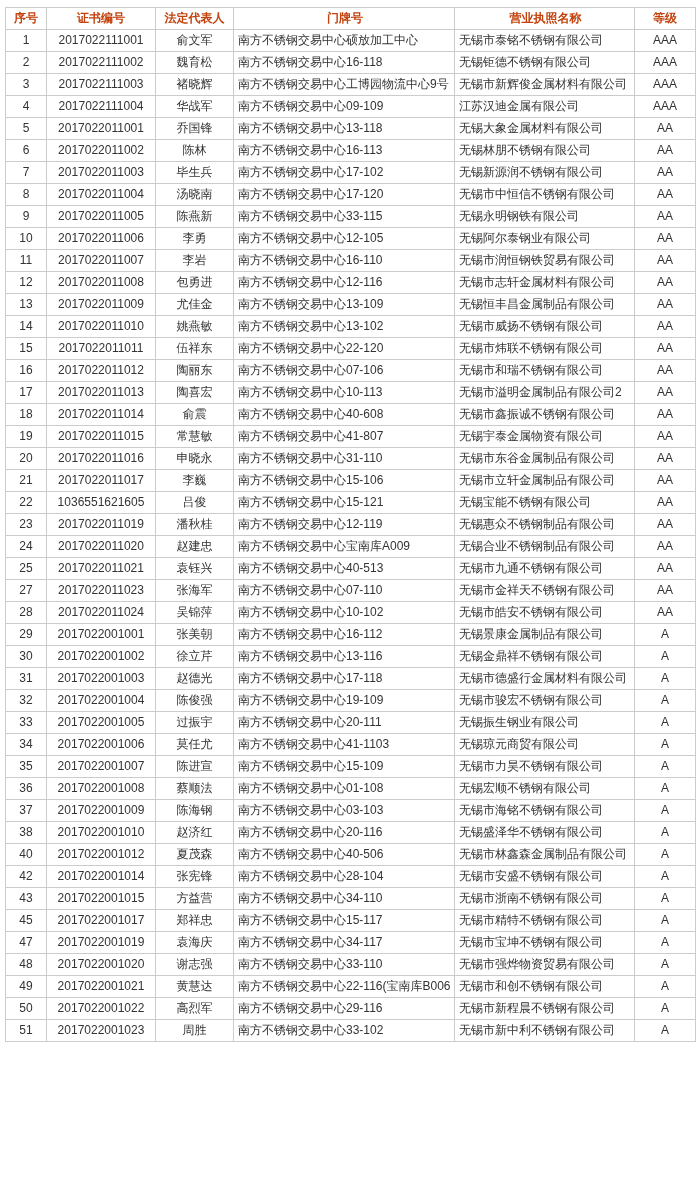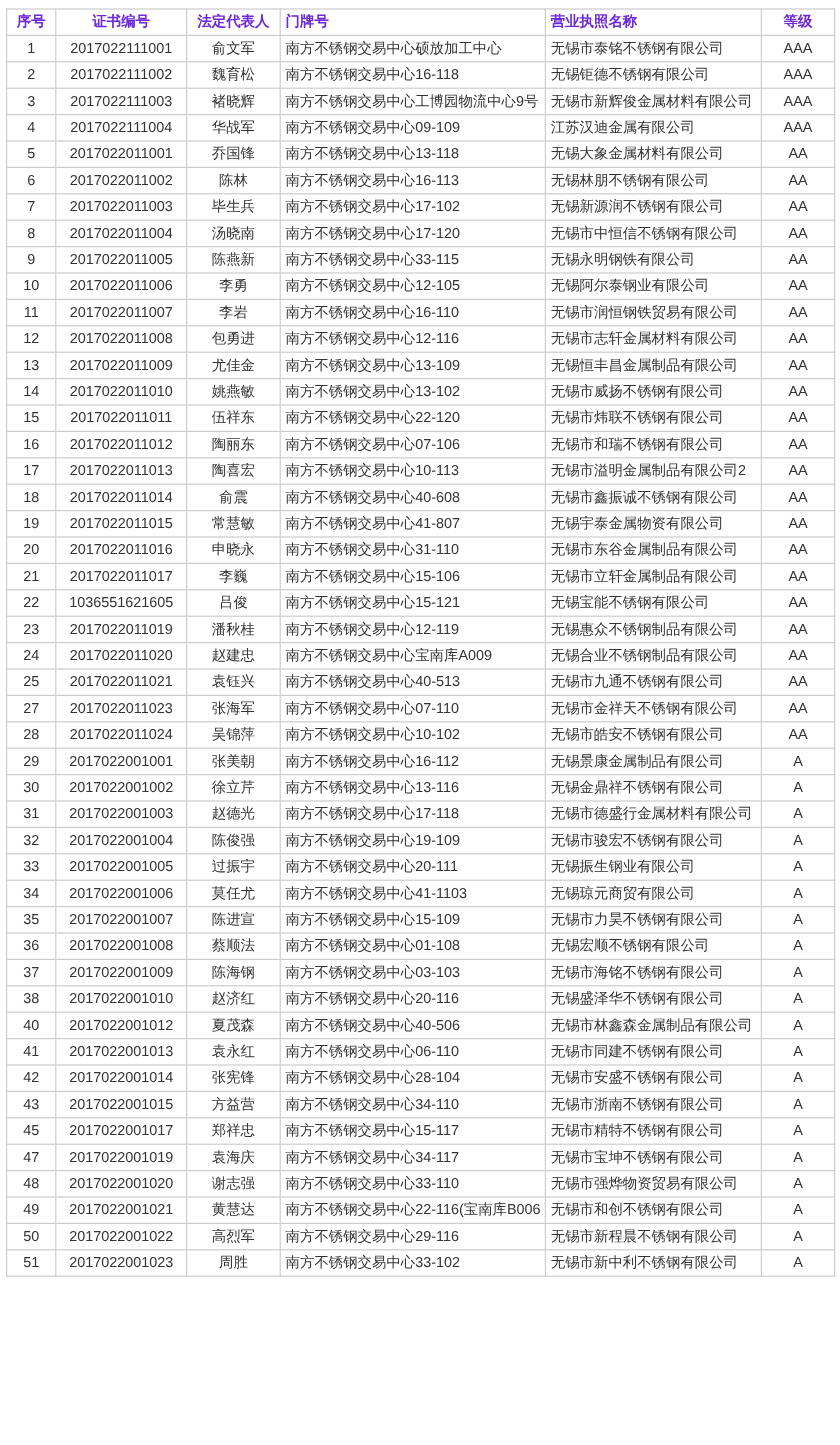--- a/index.html
+++ b/index.html
@@ -32,35 +32,35 @@
     overflow: hidden;
     white-space: nowrap;
     text-overflow: clip;
     line-height: 21px;
     text-align: center;
     font-weight: normal;
     background: #ffffff;
   }
   table.cert-table th {
     font-weight: bold;
-    color: #6d28d9;
+    color: #c2410c;
   }
   
   col.c-seq     { width: 41px; }
   col.c-cert    { width: 109px; }
   col.c-name    { width: 78px; }
   col.c-addr    { width: 221px; }
   col.c-company { width: 180px; }
   col.c-grade   { width: 61px; }
   
   table.cert-table td.al, table.cert-table th.al-head {
     text-align: left;
     padding-left: 4px;
   }
-  table.cert-table th.al-head { }
+  table.cert-table th.al-head { text-align: center; }
 </style>
 </head>
 <body>
 
 <div class="table-wrap">
   <table class="cert-table">
     <colgroup>
       <col class="c-seq">
       <col class="c-cert">
       <col class="c-name">
@@ -377,28 +377,20 @@
         </tr>
         <tr>
           <td>40</td>
           <td>2017022001012</td>
           <td>夏茂森</td>
           <td class="al">南方不锈钢交易中心40-506</td>
           <td class="al">无锡市林鑫森金属制品有限公司</td>
           <td>A</td>
         </tr>
         <tr>
-          <td>41</td>
-          <td>2017022001013</td>
-          <td>袁永红</td>
-          <td class="al">南方不锈钢交易中心06-110</td>
-          <td class="al">无锡市同建不锈钢有限公司</td>
-          <td>A</td>
-        </tr>
-        <tr>
           <td>42</td>
           <td>2017022001014</td>
           <td>张宪锋</td>
           <td class="al">南方不锈钢交易中心28-104</td>
           <td class="al">无锡市安盛不锈钢有限公司</td>
           <td>A</td>
         </tr>
         <tr>
           <td>43</td>
           <td>2017022001015</td>

